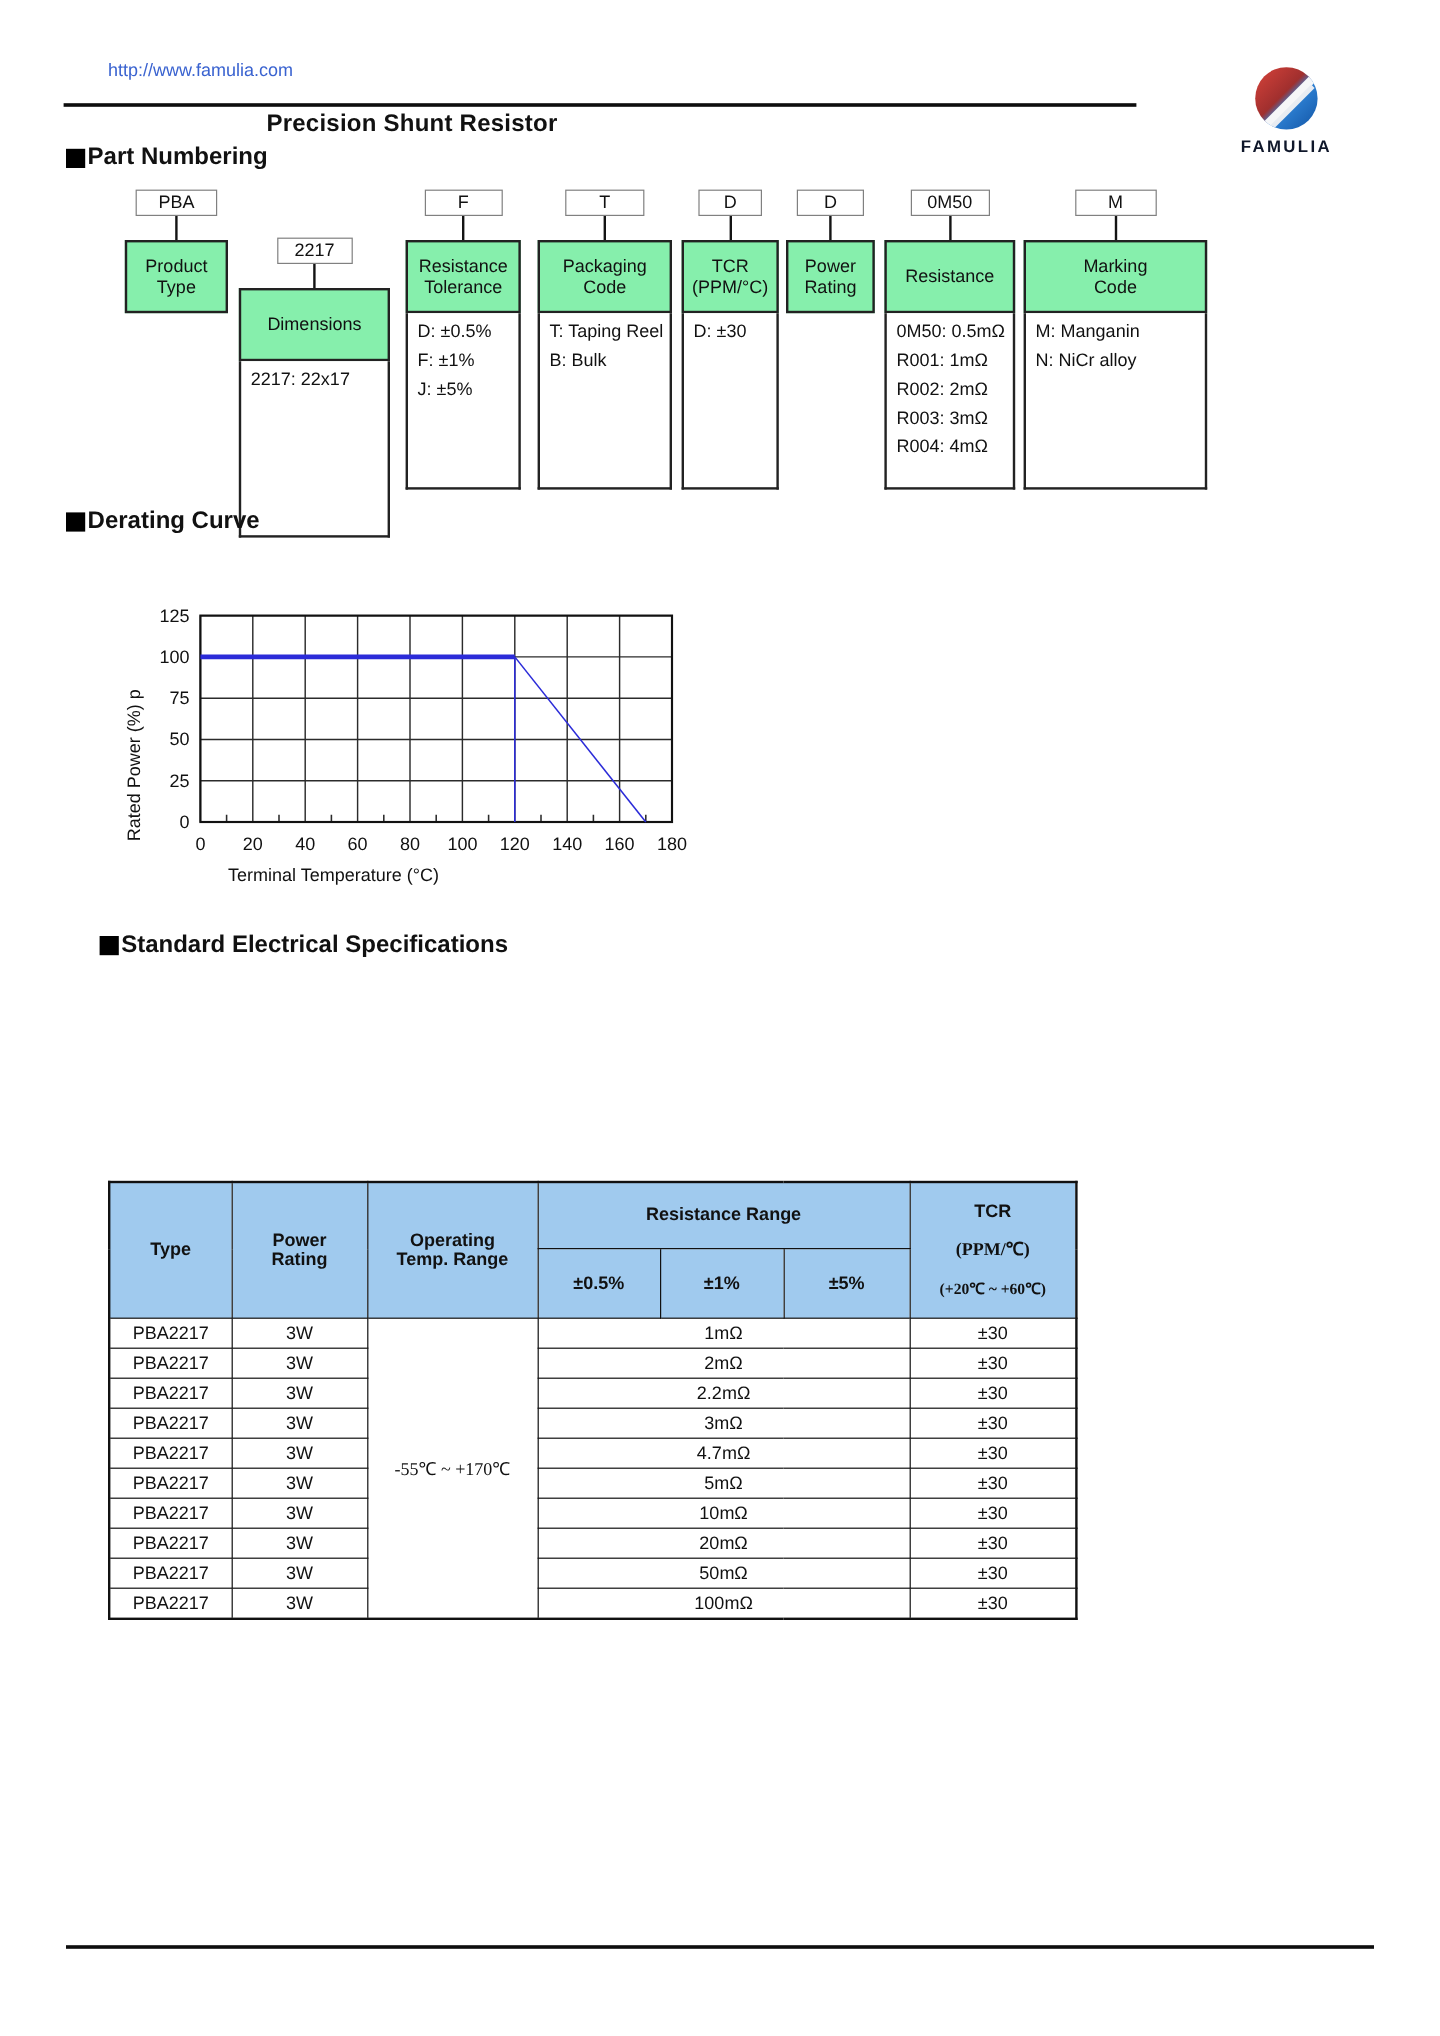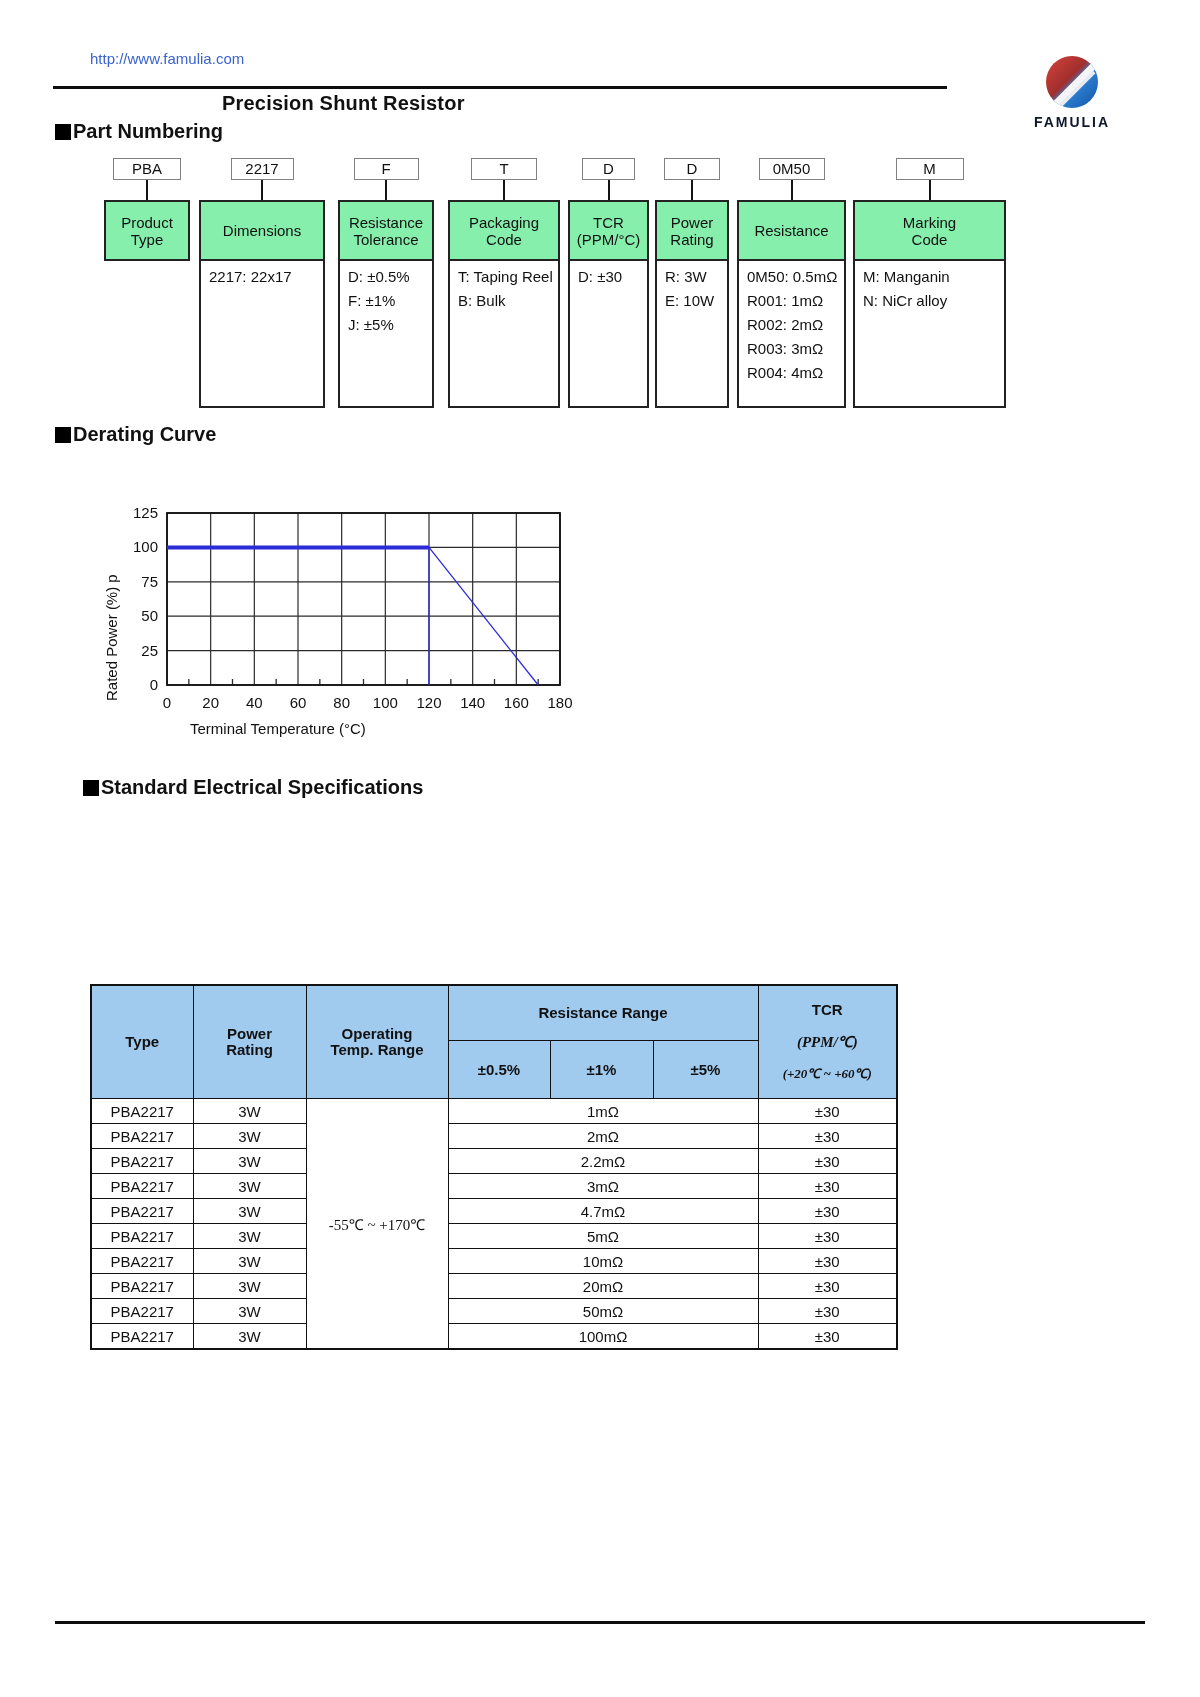--- a/index.html
+++ b/index.html
@@ -36,21 +36,21 @@
   
   #spec-table{position:absolute;left:90px;top:984px;width:806px;border-collapse:collapse;
               table-layout:fixed;font-size:15px;}
   #spec-table th,#spec-table td{border:1.6px solid #111;text-align:center;padding:0;overflow:hidden;}
   #spec-table{border:2.5px solid #111;}
   #spec-table thead th{background:#a0caee;font-weight:bold;line-height:16px;white-space:pre-line;}
   #spec-table thead tr:first-child th{height:34px;}
   #spec-table thead tr:last-child th{height:36px;}
   #spec-table tbody td{height:24px;background:#fff;}
   .op-cell{font-family:"Liberation Serif",serif;}
-  .tcr-l2,.tcr-l3{font-family:"Liberation Serif",serif;font-style:italic;}
+  .tcr-l2,.tcr-l3{font-family:"Liberation Serif",serif;}
   .tcr-l3{font-size:13px;}
   
   .footer-rule{position:absolute;left:55px;top:1621px;width:1090px;height:3px;background:#0d0d0d;}
   .footer-text{position:absolute;top:1646px;right:72px;font-size:15px;white-space:pre;color:#1a1a1a;}
 </style>
 </head>
 <body>
 
 <div class="page">
 
@@ -72,21 +72,21 @@
   </div>
 
   <div id="pn-columns">
       <div class="pn-col" style="left: 104px; width: 86px;">
         <div class="pn-code" style="width: 66px;">PBA</div>
         <div class="pn-conn"></div>
         <div class="pn-header">Product
 Type</div>
       </div>
       <div class="pn-col" style="left: 199px; width: 126px;">
-        <div class="pn-code" style="width: 61px;">2217</div>
+        <div class="pn-code" style="width: 61px; margin-top: 40px;">2217</div>
         <div class="pn-conn"></div>
         <div class="pn-header">Dimensions</div>
         <div class="pn-body">
           <div>2217: 22x17</div>
         </div>
       </div>
       <div class="pn-col" style="left: 338px; width: 96px;">
         <div class="pn-code" style="width: 63px;">F</div>
         <div class="pn-conn"></div>
         <div class="pn-header">Resistance
@@ -114,24 +114,20 @@
 (PPM/°C)</div>
         <div class="pn-body">
           <div>D: ±30</div>
         </div>
       </div>
       <div class="pn-col" style="left: 655px; width: 74px;">
         <div class="pn-code" style="width: 54px;">D</div>
         <div class="pn-conn"></div>
         <div class="pn-header">Power
 Rating</div>
-        <div class="pn-body">
-          <div>R: 3W</div>
-          <div>E: 10W</div>
-        </div>
       </div>
       <div class="pn-col" style="left: 737px; width: 109px;">
         <div class="pn-code" style="width: 64px;">0M50</div>
         <div class="pn-conn"></div>
         <div class="pn-header">Resistance</div>
         <div class="pn-body">
           <div>0M50: 0.5mΩ</div>
           <div>R001: 1mΩ</div>
           <div>R002: 2mΩ</div>
           <div>R003: 3mΩ</div>

